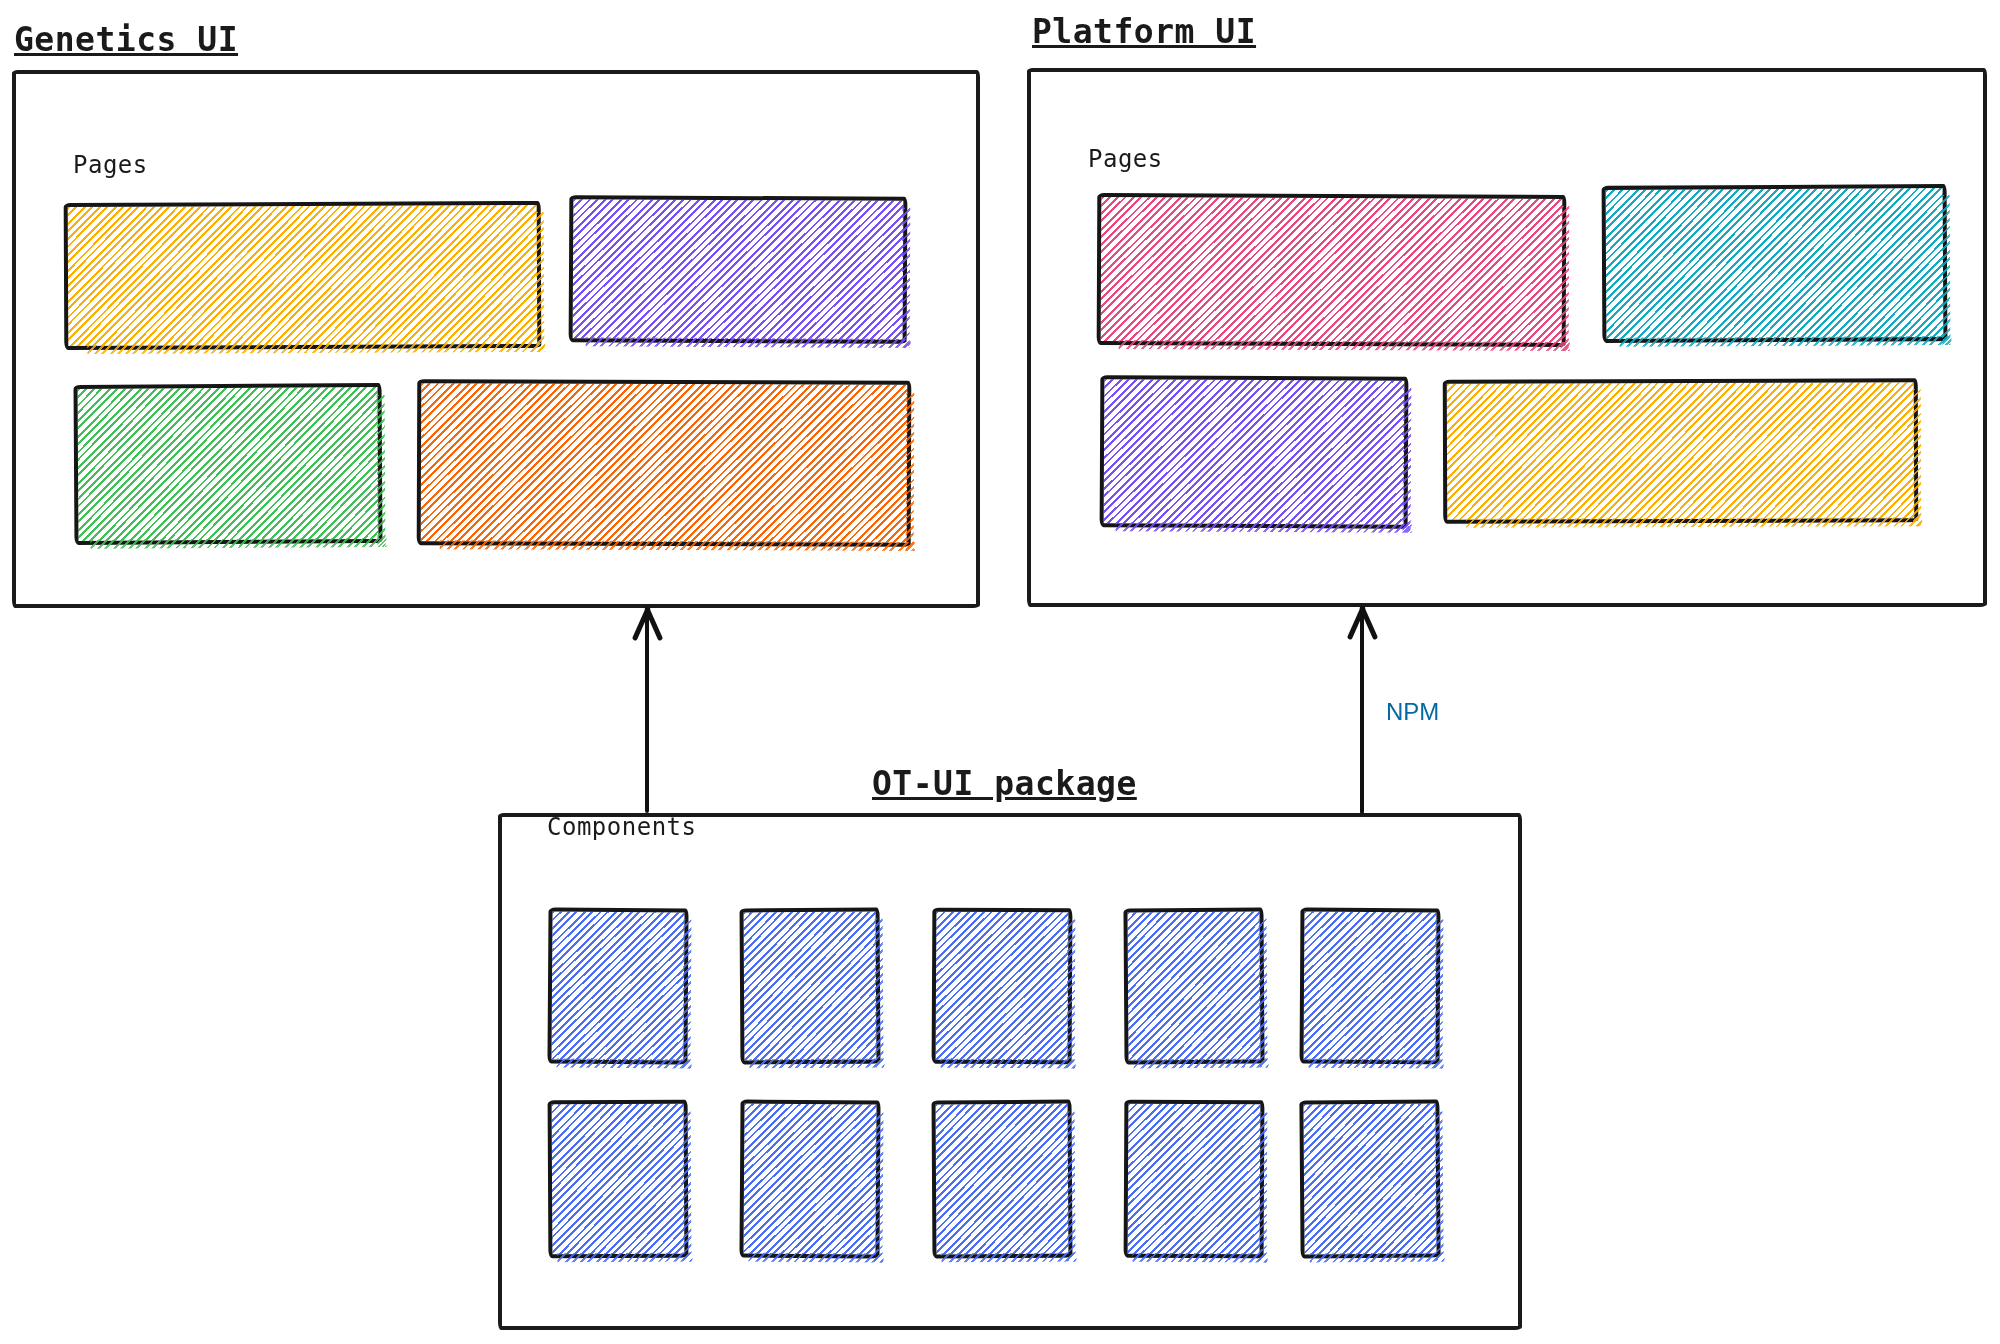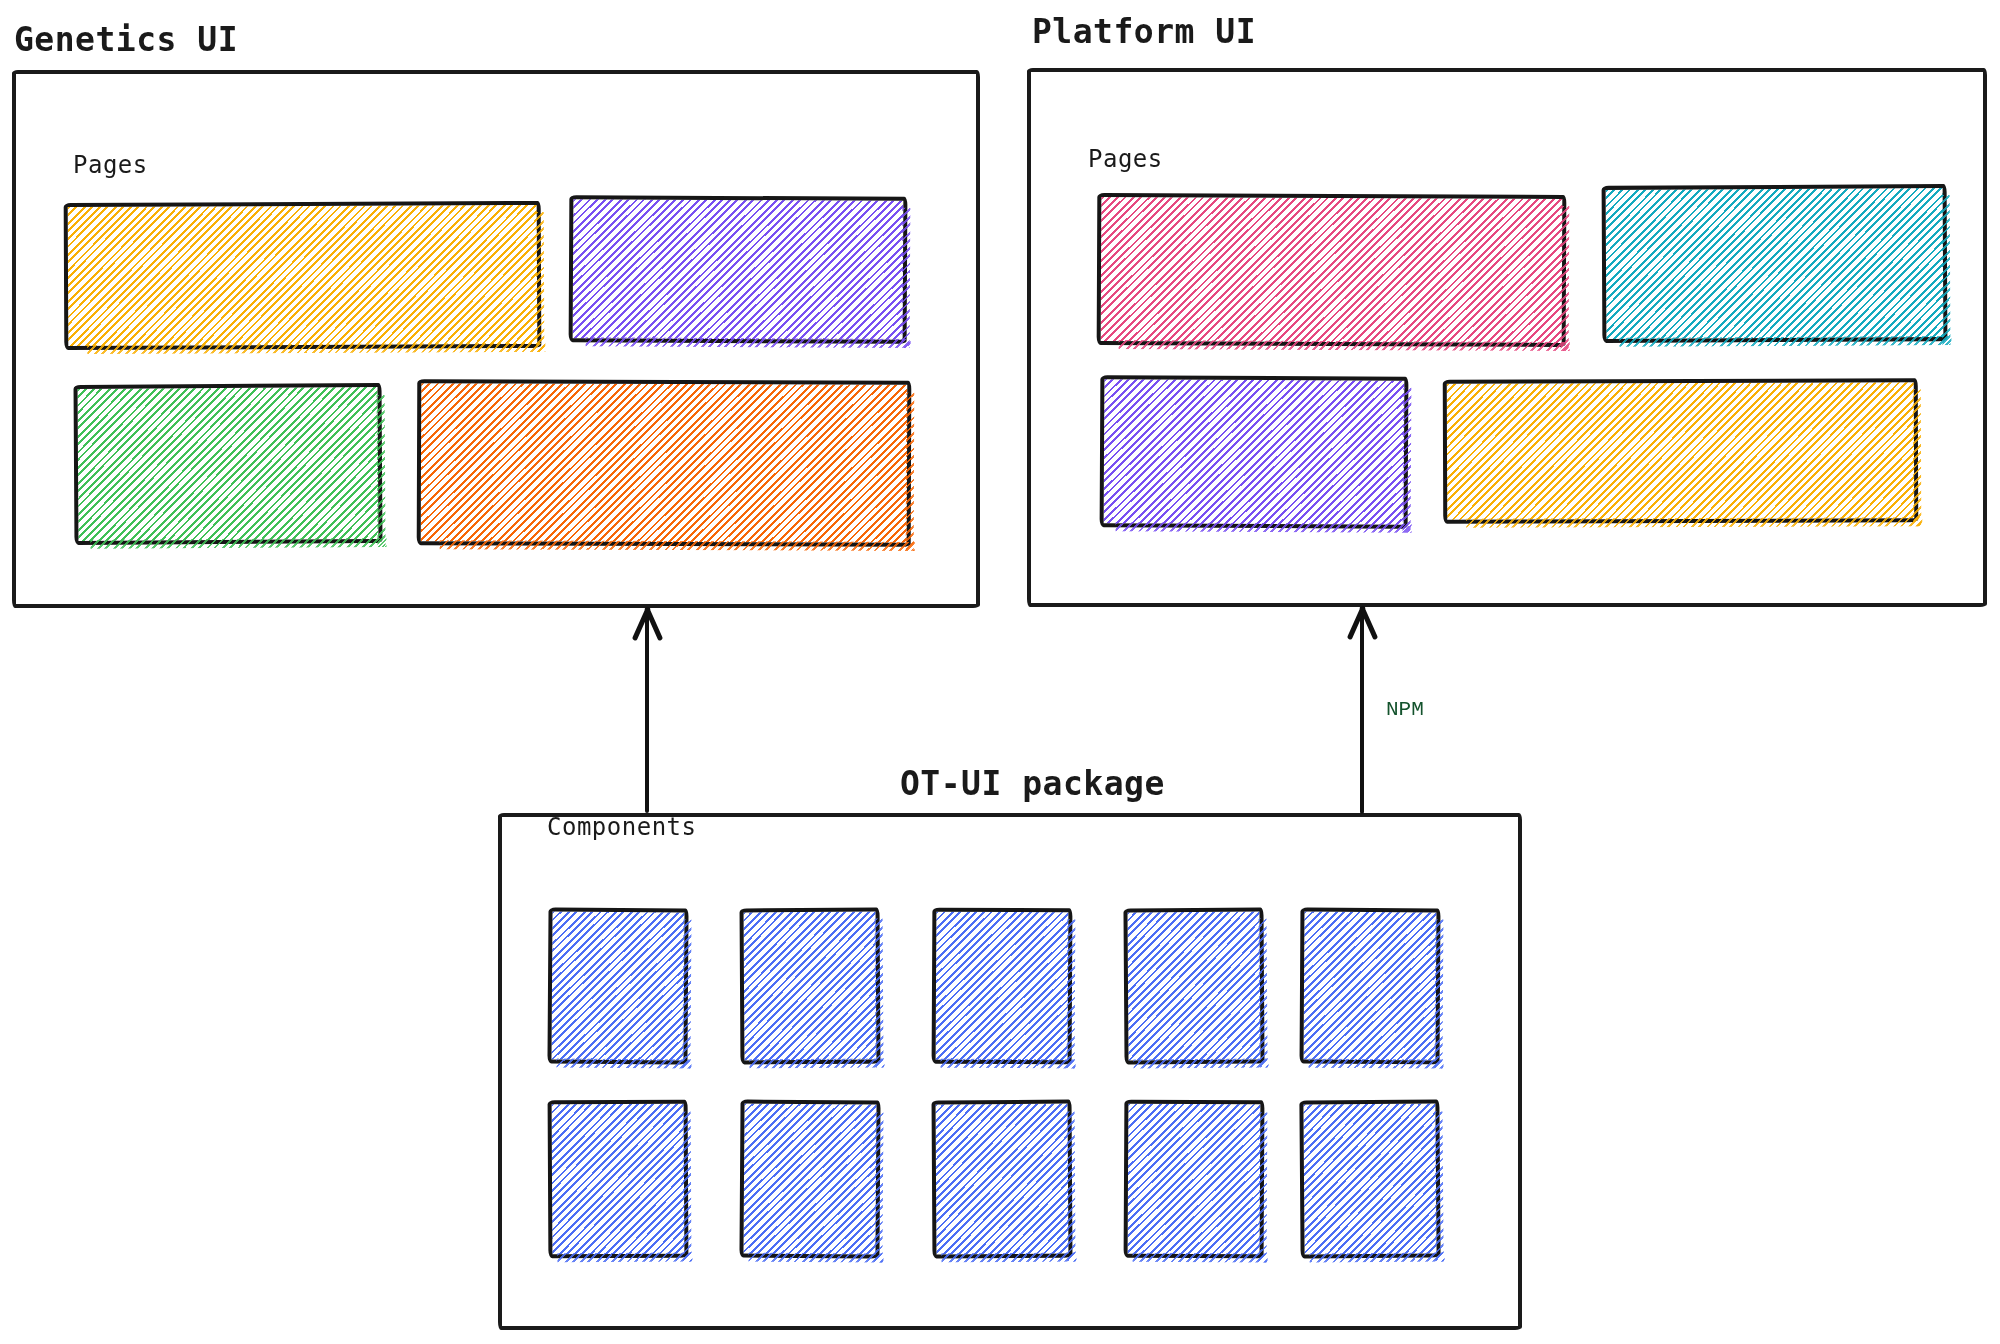--- a/index.html
+++ b/index.html
@@ -10,20 +10,21 @@
     font-family:"DejaVu Sans Mono","Liberation Mono",monospace;
     color:#1a1a1a;
     overflow:hidden;
   }
   .sketch-title{
     position:absolute;
     font-size:33px;
     font-weight:700;
     letter-spacing:.5px;
     white-space:nowrap;
+    text-decoration:underline;
   }
   .section-label{
     position:absolute;
     font-size:24px;
     font-weight:400;
     letter-spacing:.5px;
     white-space:nowrap;
   }
   .sketch-box{
     position:absolute;
@@ -79,40 +80,40 @@
   .arrow .head span{
     position:absolute;top:-2px;left:-2.5px;
     width:5px;height:36px;
     background:#111;border-radius:3px;
     transform-origin:50% 3px;
   }
   .arrow .head .a{transform:rotate(24deg);}
   .arrow .head .b{transform:rotate(-24deg);}
   .arrow-label{
     position:absolute;
-    font-family:Liberation Mono, monospace;
-    font-size:21px;
-    color:#14532d;
+    font-family:Liberation Sans, sans-serif;
+    font-size:24px;
+    color:#0369a1;
     white-space:nowrap;
   }
 </style>
 </head>
 <body>
 
 <div id="canvas">
 
   <div class="sketch-title" style="left:14px;top:20px;">Genetics UI</div>
   <div class="sketch-box" style="left:12px;top:70px;width:960px;height:530px;"></div>
   <div class="section-label" style="left:73px;top:151px;">Pages</div>
 
   <div class="sketch-title" style="left:1032px;top:12px;text-align:center;">Platform UI</div>
   <div class="sketch-box" style="left:1027px;top:68px;width:952px;height:531px;"></div>
   <div class="section-label" style="left:1088px;top:145px;">Pages</div>
 
-  <div class="sketch-title" style="left:900px;top:764px;">OT-UI package</div>
+  <div class="sketch-title" style="left:872px;top:764px;">OT-UI package</div>
   <div class="sketch-box" style="left:498px;top:813px;width:1016px;height:509px;"></div>
   <div class="section-label" style="left:547px;top:813px;">Components</div>
 
   <div class="arrow" style="left:627px;top:609px;height:204px;">
     <div class="shaft"></div>
     <div class="head">
         <span class="a"></span>
         <span class="b"></span>
       </div>
   </div>

